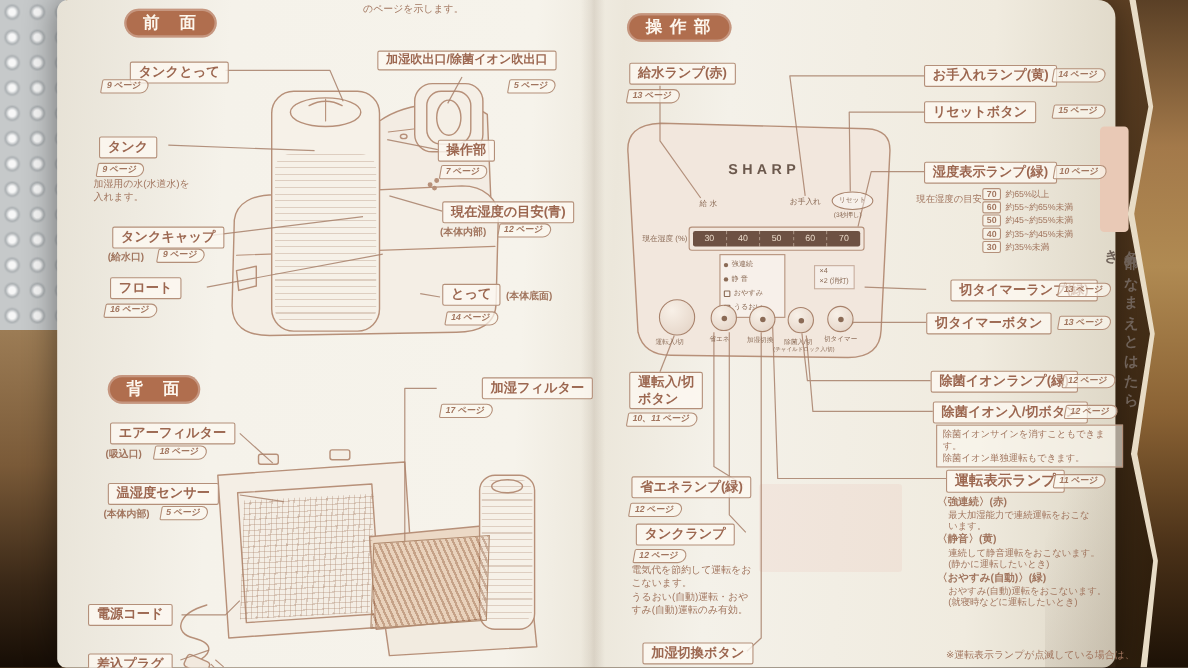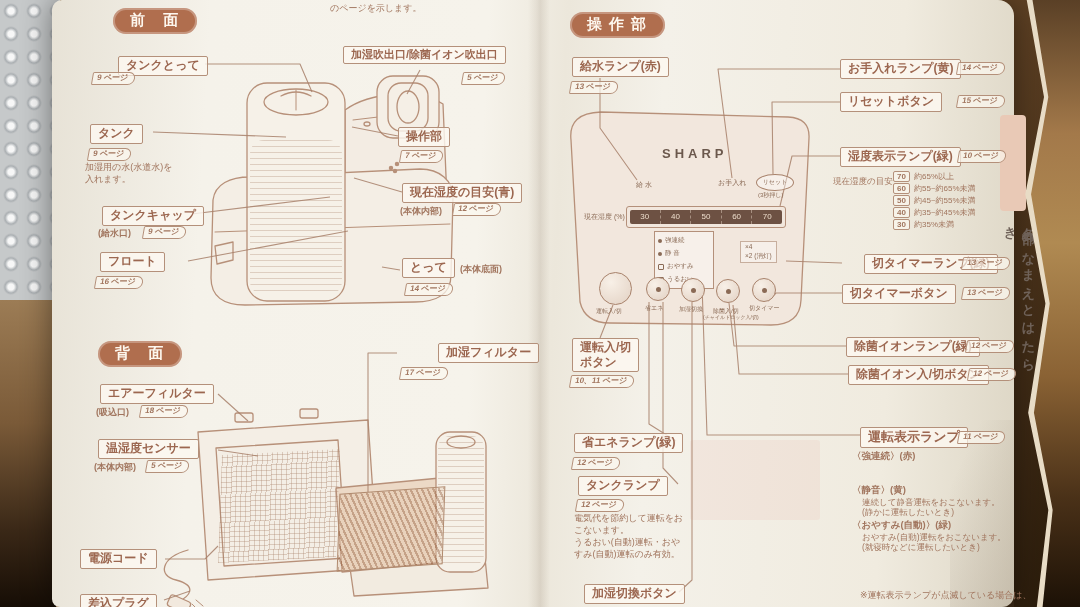--- a/index.html
+++ b/index.html
@@ -277,26 +277,30 @@
 
   <div class="cl" style="left:842px;top:284px;">切タイマーボタン</div>
   <div class="pr" style="left:962px;top:287px;">13 ページ</div>
 
   <div class="cl" style="left:846px;top:337px;">除菌イオンランプ(緑)</div>
   <div class="pr" style="left:966px;top:340px;">12 ページ</div>
 
   <div class="cl" style="left:848px;top:365px;">除菌イオン入/切ボタン</div>
   <div class="pr" style="left:968px;top:368px;">12 ページ</div>
 
+  <div class="boxnote" style="left:851px;top:386px;width:158px;">除菌イオンサインを消すこともできます。
+除菌イオン単独運転もできます。</div>
 
   <div class="cl" style="left:860px;top:427px;font-size:13px;text-align:right;">運転表示ランプ</div>
   <div class="pr" style="left:958px;top:431px;">11 ページ</div>
 
   <div class="runmode" style="left:852px;top:450px;">
     <div class="nm">〈強連続〉(赤)</div>
+    <div class="ds">最大加湿能力で連続運転をおこな
+います。</div>
   </div>
   <div class="runmode" style="left:852px;top:519px;">
     <div class="nm">〈おやすみ(自動)〉(緑)</div>
     <div class="ds">おやすみ(自動)運転をおこないます。
 (就寝時などに運転したいとき)</div>
   </div>
   <div class="runmode" style="left:852px;top:484px;">
     <div class="nm">〈静音〉(黄)</div>
     <div class="ds">連続して静音運転をおこないます。
 (静かに運転したいとき)</div>

